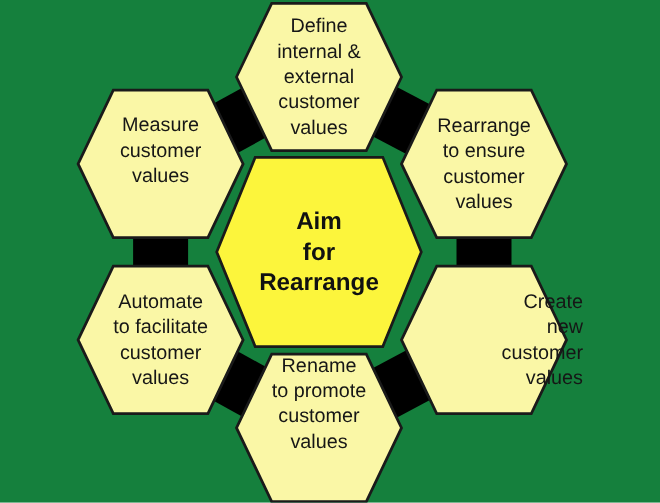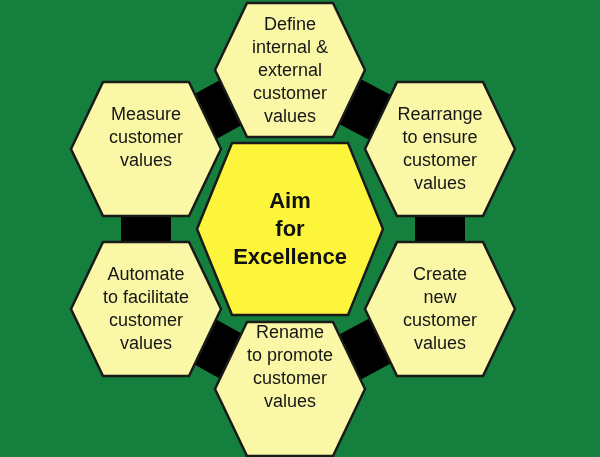--- a/index.html
+++ b/index.html
@@ -65,31 +65,31 @@
 
   <div class="hex-label" style="left:290px; top:70px;">Define
 internal &amp;
 external
 customer
 values</div>
   <div class="hex-label" style="left:440px; top:149px;">Rearrange
 to ensure
 customer
 values</div>
-  <div class="hex-label" style="left:440px; top:309px;">Create
+  <div class="hex-label" style="left:440px; top:309px;text-align:right;">Create
 new
 customer
 values</div>
   <div class="hex-label" style="left:290px; top:367px;">Rename
 to promote
 customer
 values</div>
   <div class="hex-label" style="left:146px; top:309px;">Automate
 to facilitate
 customer
 values</div>
   <div class="hex-label" style="left:146px; top:137px;">Measure
 customer
 values</div>
   <div class="hex-label center-label" style="left:290px; top:229px;">Aim
 for
-Excellence</div>
+Rearrange</div>
 </div>
 
 </body></html>

